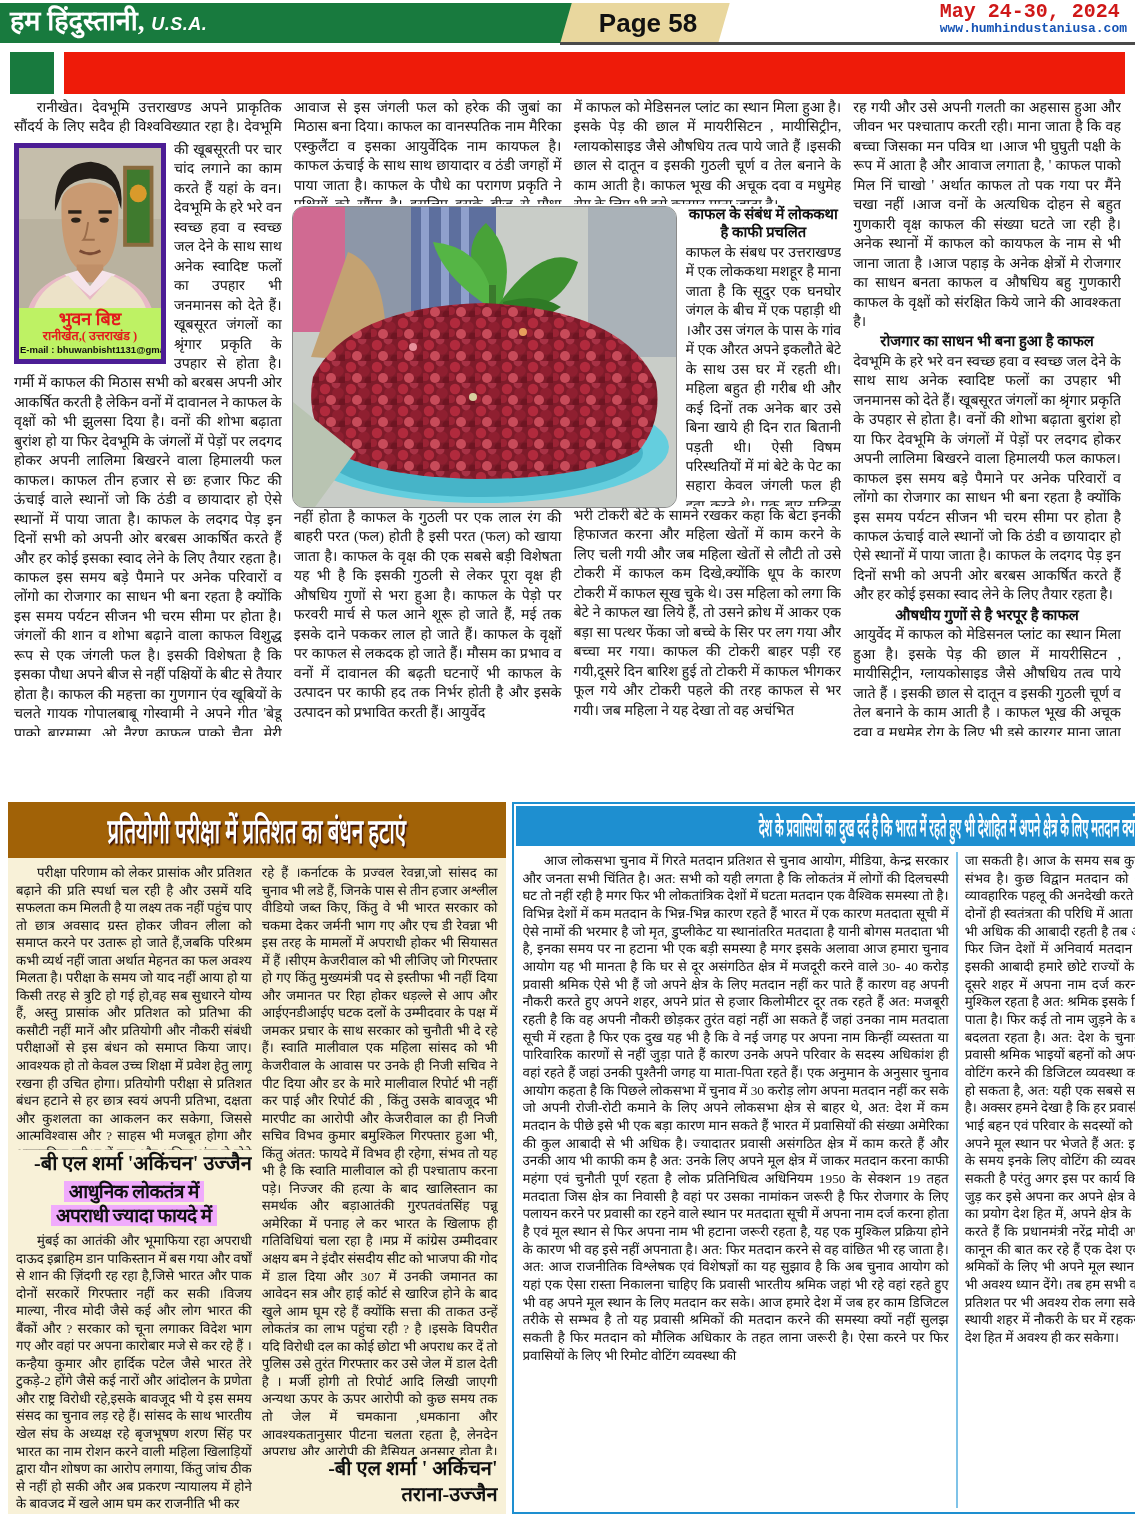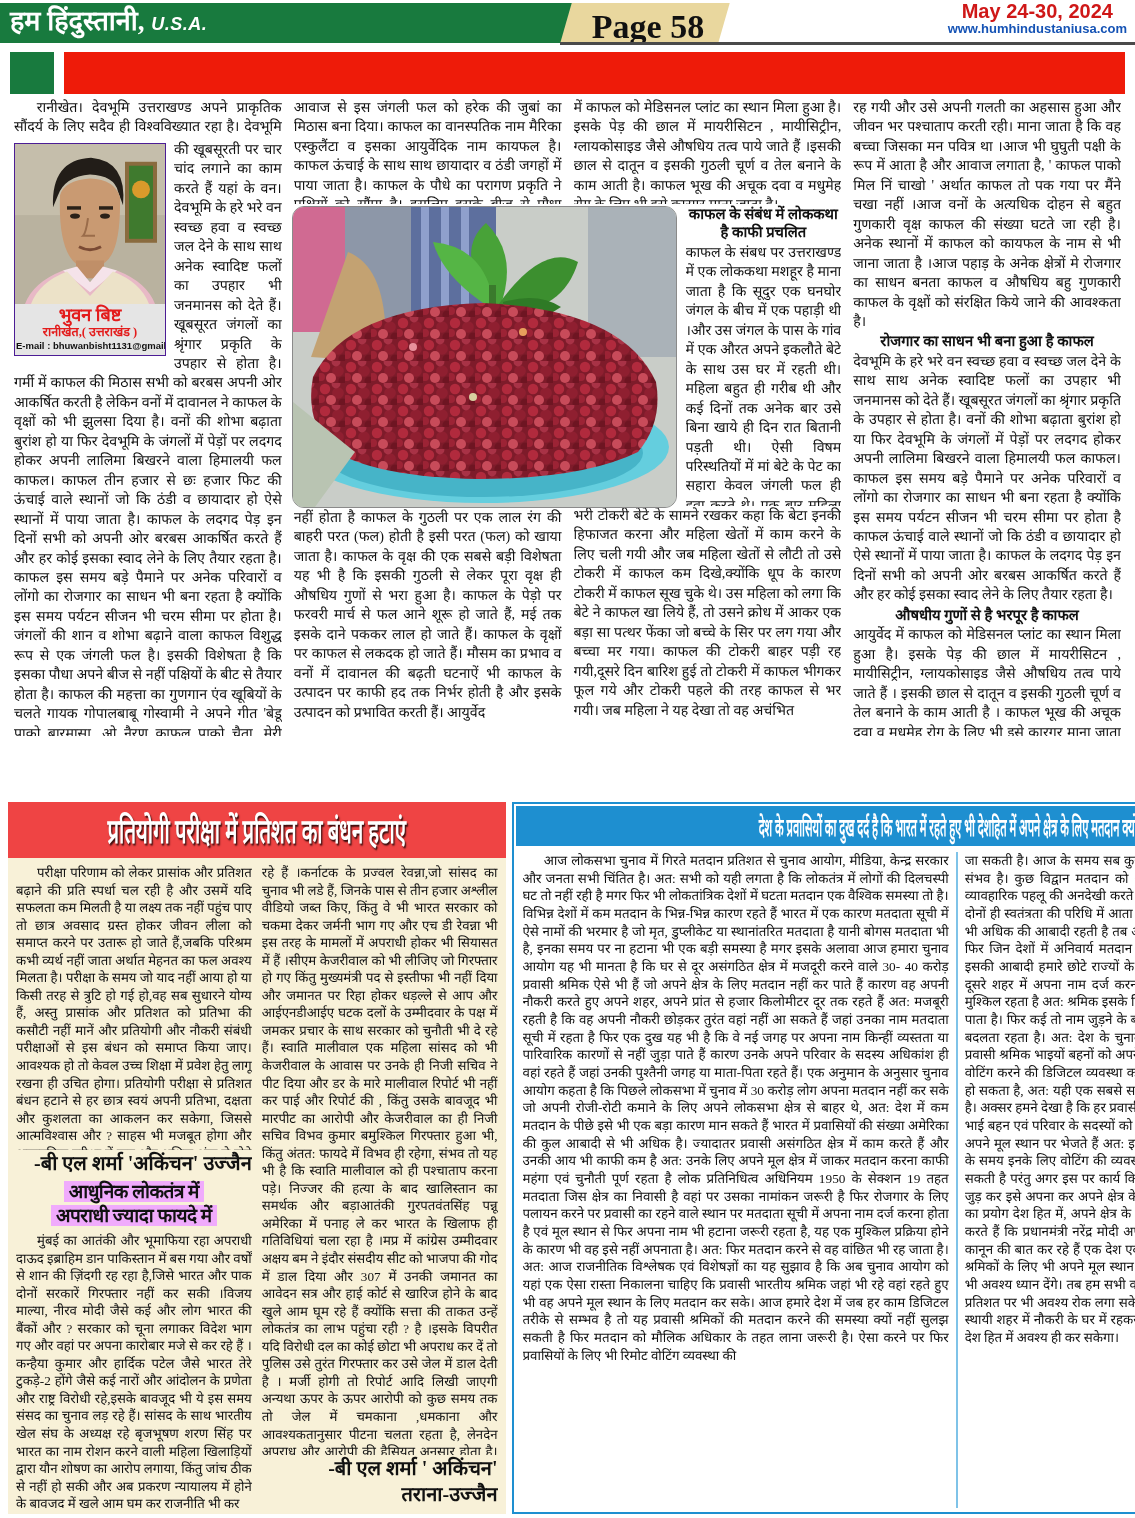--- a/index.html
+++ b/index.html
@@ -5,59 +5,59 @@
   html,body{margin:0;padding:0;background:#ffffff;}
   body{width:1135px;height:1518px;overflow:hidden;font-family:"Liberation Serif",serif;}
   .page{position:relative;width:1135px;height:1518px;background:#fff;}
 
   
   .mast{position:relative;height:46px;}
   .mast-green{position:absolute;left:0;top:3px;width:600px;height:40px;background:#187a3e;}
   .mast-title{position:absolute;left:10px;top:8px;color:#fff;font-weight:bold;font-size:27px;line-height:1;white-space:nowrap;text-align:center;}
   .mast-title .usa{font-size:18px;font-style:italic;font-family:"Liberation Sans",sans-serif;letter-spacing:.5px;}
   .mast-tab{position:absolute;left:566px;top:3px;width:158px;height:40px;background:#e9d79e;transform:skewX(-16deg);}
-  .mast-tab-label{position:absolute;left:578px;top:8px;width:140px;text-align:center;font-family:Liberation Serif, serif;font-weight:bold;font-size:34px;color:#111;}
+  .mast-tab-label{position:absolute;left:578px;top:8px;width:140px;text-align:center;font-family:Liberation Sans, sans-serif;font-weight:bold;font-size:26px;color:#111;}
   .mast-rule{position:absolute;left:560px;right:0;bottom:1px;height:3px;background:#4a4a4a;}
-  .mast-right{position:absolute;right:8px;top:1px;text-align:center;font-family:Liberation Sans, sans-serif;line-height:1.05;}
+  .mast-right{position:absolute;right:8px;top:1px;text-align:left;font-family:Liberation Mono, monospace;line-height:1.05;}
   .mast-date{color:#cf1818;font-weight:bold;font-size:20px;}
   .mast-site{color:#1553b5;font-weight:bold;font-size:13px;}
 
   
   .redrow{display:flex;gap:10px;margin:6px 10px 0 10px;height:42px;}
   .green-sq{width:44px;background:#187a3e;}
   .red-bar{flex:1;background:#ee1b09;}
 
   
   .headline-wrap{height:64px;display:flex;align-items:center;justify-content:center;overflow:hidden;}
   .headline{color:#16872e;font-weight:bold;font-size:48px;white-space:nowrap;transform:scaleX(0.9);letter-spacing:-1px;}
 
   
   .article{position:relative;margin:4px 14px 0 14px;height:638px;display:flex;gap:12px;}
   .acol{flex:1 1 0;font-size:14.2px;line-height:1.37;text-align:justify;overflow:hidden;color:#111;}
   .acol p{margin:0;}
   .ind{text-indent:1.6em;}
   .c1i{height:42px;overflow:hidden;}
-  .authbox{float:left;width:152px;border:1px solid #4c1d95;margin:3px 8px 2px 0;background:#e5e5e5;box-sizing:border-box;}
+  .authbox{float:left;width:152px;border:5px solid #4c1d95;margin:3px 8px 2px 0;background:#bef264;box-sizing:border-box;}
   .authbox svg{display:block;width:100%;height:160px;}
   .authcap{text-align:center;padding:1px 1px 3px 1px;overflow:hidden;}
   .authname{color:#e31c1c;font-weight:bold;font-size:18px;line-height:1.15;}
   .authloc{color:#e31c1c;font-weight:bold;font-size:12.5px;line-height:1.1;}
   .authmail{color:#111;font-weight:bold;font-size:9.5px;white-space:nowrap;font-family:"Liberation Sans",sans-serif;}
   .c2t{height:106px;overflow:hidden;}
   .pspacer{height:304px;}
   .c3t{height:106px;overflow:hidden;}
   .c3wrap{margin-left:112px;height:302px;overflow:hidden;}
   .subhead{font-weight:bold;font-size:14.8px;margin:1px 0;line-height:1.25;text-align:center;}
   .berry{position:absolute;left:278px;top:108px;width:383px;height:300px;border:1px solid #8a8a8a;border-radius:12px;overflow:hidden;z-index:2;background:#cfd3cf;}
   .berry svg{display:block;width:100%;height:100%;}
 
   
   .bottom{position:absolute;left:8px;right:8px;top:802px;bottom:4px;display:flex;gap:6px;}
   .lbox{width:540px;display:flex;flex-direction:column;}
-  .lhead{background:#ef4444;height:56px;display:flex;align-items:center;justify-content:center;overflow:hidden;}
+  .lhead{background:#a16207;height:56px;display:flex;align-items:center;justify-content:center;overflow:hidden;}
   .lhead span{color:#fff;font-weight:bold;font-size:34px;white-space:nowrap;transform:scaleX(0.6);text-shadow:2px 2px 2px #360c0c;}
   .lbody{flex:1;background:#f8f1d8;display:flex;gap:10px;padding:6px 8px;overflow:hidden;}
   .lcol{flex:1 1 0;font-size:13.2px;line-height:1.33;text-align:justify;overflow:hidden;display:flex;flex-direction:column;color:#111;}
   .lcol p{margin:0;}
   .lp1{height:286px;overflow:hidden;flex:0 0 auto;}
   .sig{text-align:right;font-weight:bold;font-size:20px;flex:0 0 auto;}
   .lhead2{text-align:center;font-weight:bold;font-size:19px;letter-spacing:-0.5px;line-height:1.3;margin:3px 0;flex:0 0 auto;}
   .lhead2 span{background:#f0abfc;padding:0 5px;white-space:nowrap;}
   .fill{flex:1 1 auto;overflow:hidden;}
 

